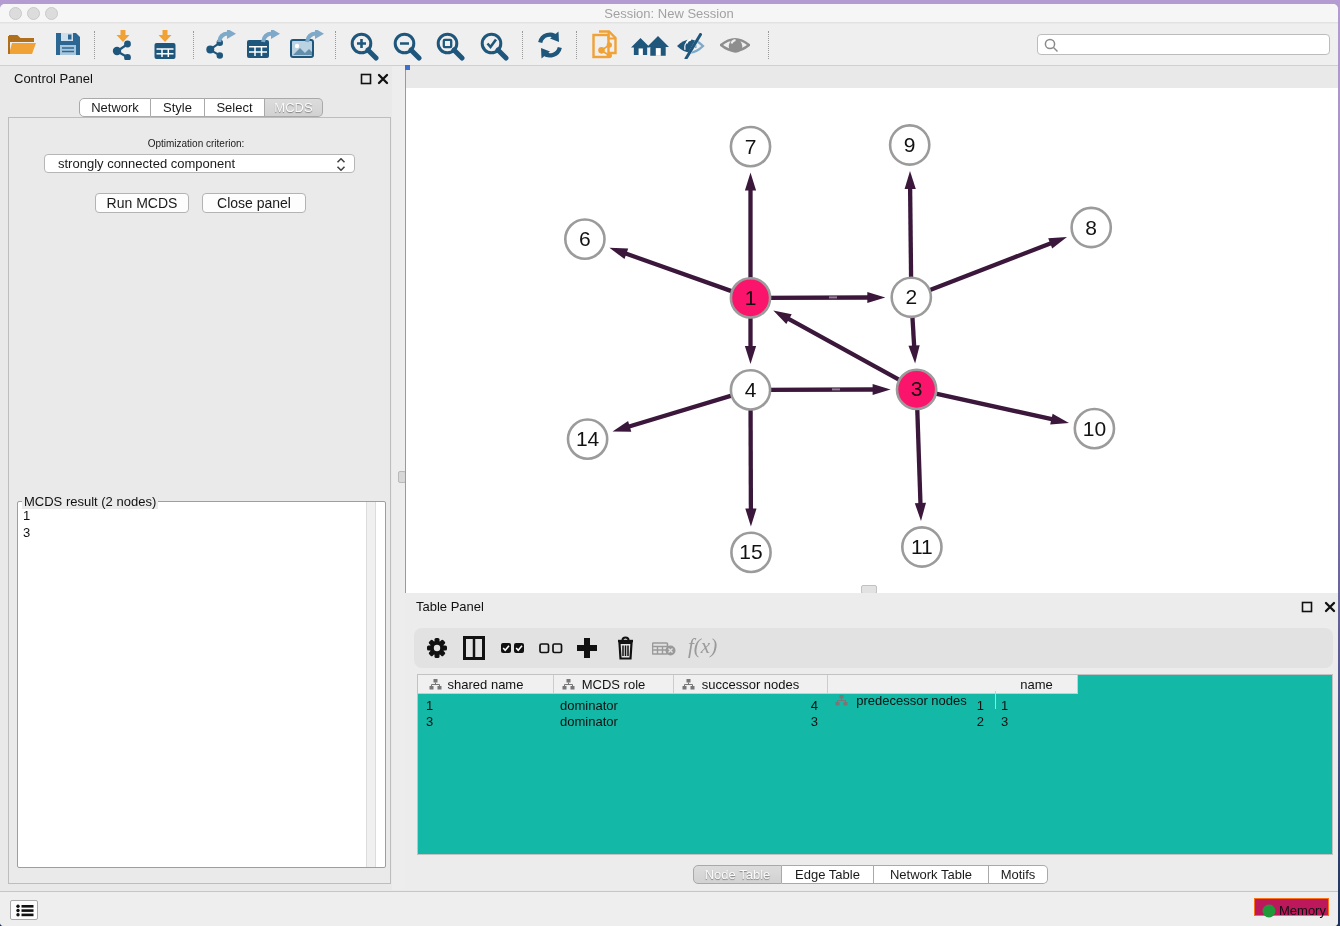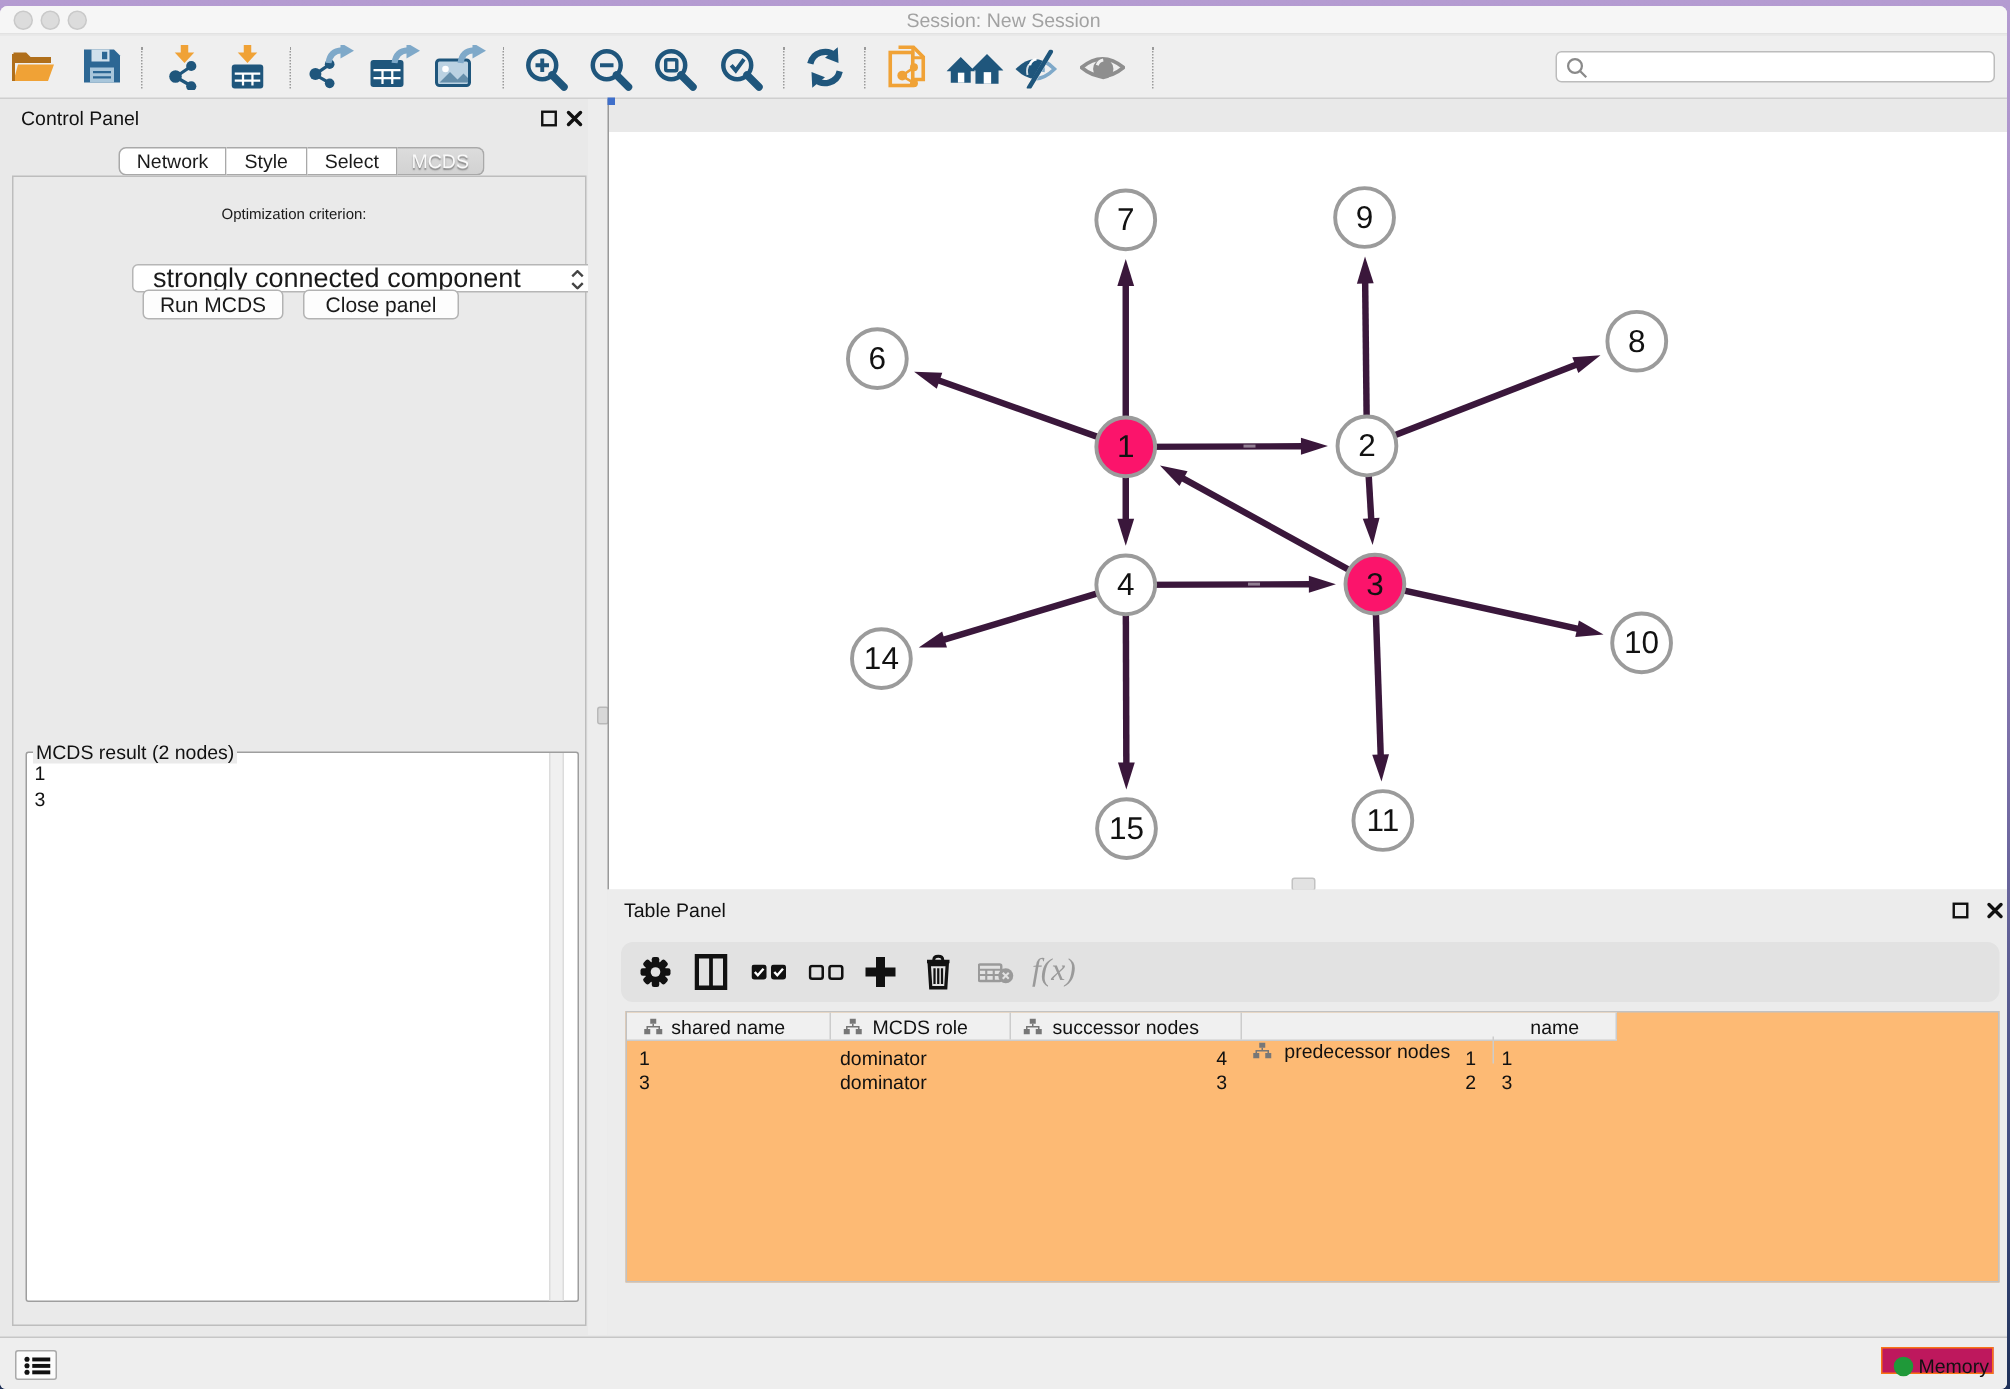--- a/index.html
+++ b/index.html
@@ -29,22 +29,22 @@
 #cp-title { position:absolute; left:14px; top:5px; font-size:13px; color:#111; }
 #cpbox { position:absolute; left:8px; top:51px; width:383px; height:767px; border:1px solid #bdbdbd; background:#eaeaea; }
 .tabbar { position:absolute; display:flex; height:19px; font-size:13px; }
 .tabbar .tab { background:#fff; color:#1a1a1a; border:1px solid #a9a9a9; border-left:none;
   display:flex; align-items:center; justify-content:center; }
 .tabbar .tab:first-child { border-left:1px solid #a9a9a9; border-radius:5px 0 0 5px; }
 .tabbar .tab:last-child { border-radius:0 5px 5px 0; }
 .tabbar .tab.sel { background:linear-gradient(#dcdcdc,#d2d2d2); color:#fafafa;
   text-shadow:0 1px 1px rgba(120,120,120,.9); }
 #opt-label { position:absolute; left:0; top:72px; width:392px; text-align:center; font-size:10px; color:#1a1a1a; }
-#dropdown { position:absolute; left:44px; top:110px; width:311px; height:19px; background:#fff;
-  border:1px solid #b6b6b6; border-radius:4px; font-size:18px; color:#1a1a1a; line-height:17px; padding-left:13px;margin-left:44px; }
+#dropdown { position:absolute; left:44px; top:88px; width:311px; height:19px; background:#fff;
+  border:1px solid #b6b6b6; border-radius:4px; font-size:13px; color:#1a1a1a; line-height:17px; padding-left:13px; }
 .btn { position:absolute; height:20px; background:#fdfdfd; border:1px solid #b3b3b3; border-radius:4px;
   font-size:14px; color:#1a1a1a; text-align:center; line-height:18px; }
 #fieldset { position:absolute; left:17px; top:435px; width:369px; height:367px;
   border:1px solid #9e9e9e; border-radius:2px; background:#fff; }
 #fieldset legend { position:absolute; top:-8px; left:4px; background:#eaeaea; padding:0 2px;
   font-size:13px; color:#111; }
 #fs-scroll { position:absolute; right:9px; top:0; width:10px; height:100%; background:#f0f0f0;
   border-left:1px solid #dcdcdc; border-right:1px solid #dcdcdc; }
 #fs-text { position:absolute; left:5px; top:5px; font-size:13px; color:#111; line-height:17px; }
 
@@ -59,21 +59,21 @@
 #nettitle .txt { position:absolute; left:0; top:3px; width:100%; text-align:center; font-size:13px;
   font-weight:bold; color:#111; }
 .mac { position:absolute; top:4px; width:12px; height:12px; border-radius:50%; }
 #netcanvas { position:absolute; left:0; top:22px; width:932px; height:505px; background:#fff; }
 #hsplit-handle { position:absolute; left:455px; top:519px; width:16px; height:9px; background:#e2e2e2;
   border:1px solid #c2c2c2; border-radius:2px; }
 
 #tp { position:absolute; left:405px; top:527px; width:933px; height:297px; background:#ececec; }
 #tp-title { position:absolute; left:11px; top:6px; font-size:13px; color:#111; }
 #tp-toolbar { position:absolute; left:9px; top:35px; width:919px; height:40px; background:#e2e2e2; border-radius:8px; }
-#tp-table { position:absolute; left:12px; top:81px; width:916px; height:181px; background:#fdba74;
+#tp-table { position:absolute; left:12px; top:81px; width:916px; height:181px; background:#14b8a6;
   border:1px solid #c2c2c2; }
 #tp-header { position:absolute; left:0; top:0; height:19px; background:#f0f0f0; border-bottom:1px solid #cccccc; }
 .hcell { position:absolute; top:0; height:18px; border-right:1px solid #cccccc; font-size:13px; color:#111; }
 .hcell .lbl { position:absolute; top:2px; width:100%; text-align:center; }
 .trow { position:absolute; left:0; width:100%; height:16px; font-size:13px; color:#111; }
 .trow span { position:absolute; top:0; }
 
 #tp-tabs { position:absolute; left:288px; top:272px; }
 
 #statusbar { position:absolute; left:0; top:887px; width:1338px; height:35px; background:#eeeeee;
@@ -428,20 +428,26 @@
               <span style="left:583px;">1</span>
             </div>
             <div class="trow" style="top:39px;">
               <span style="left:8px;">3</span>
               <span style="left:142px;">dominator</span>
               <span style="left:256px; width:144px; text-align:right;">3</span>
               <span style="left:410px; width:156px; text-align:right;">2</span>
               <span style="left:583px;">3</span>
             </div>
       </div>
+      <div class="tabbar" id="tp-tabs">
+        <div class="tab sel" style="width:89px;">Node Table</div>
+        <div class="tab" style="width:92px;">Edge Table</div>
+        <div class="tab" style="width:115px;">Network Table</div>
+        <div class="tab" style="width:59px;">Motifs</div>
+      </div>
     </div>
   </div>
   <div id="statusbar">
     <div id="listbtn">
       <svg style="position:absolute; left:5px; top:3px;" width="18" height="13" viewBox="0 0 18 13">
         <circle cx="2" cy="2.2" r="1.7" fill="#111"></circle>
             <rect x="5.5" y="1" width="12" height="2.6" fill="#111"></rect>
         <circle cx="2" cy="6.5" r="1.7" fill="#111"></circle>
             <rect x="5.5" y="5.3" width="12" height="2.6" fill="#111"></rect>
         <circle cx="2" cy="10.8" r="1.7" fill="#111"></circle>

